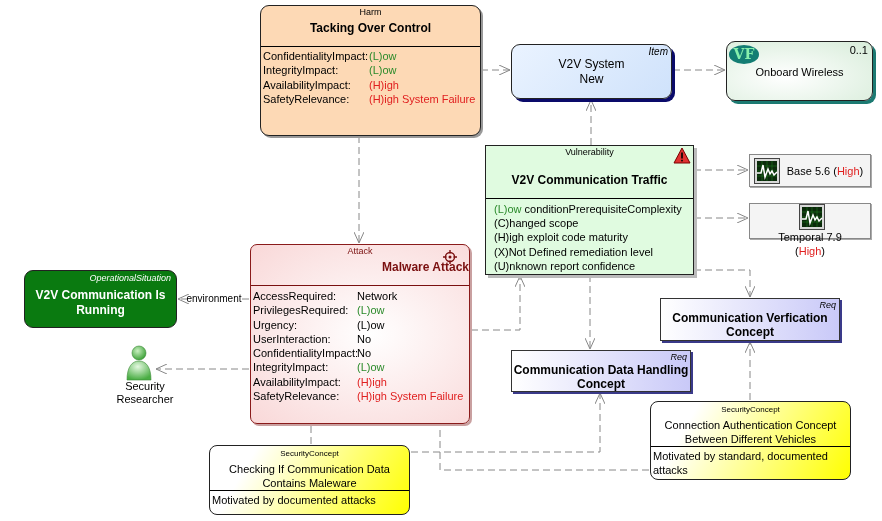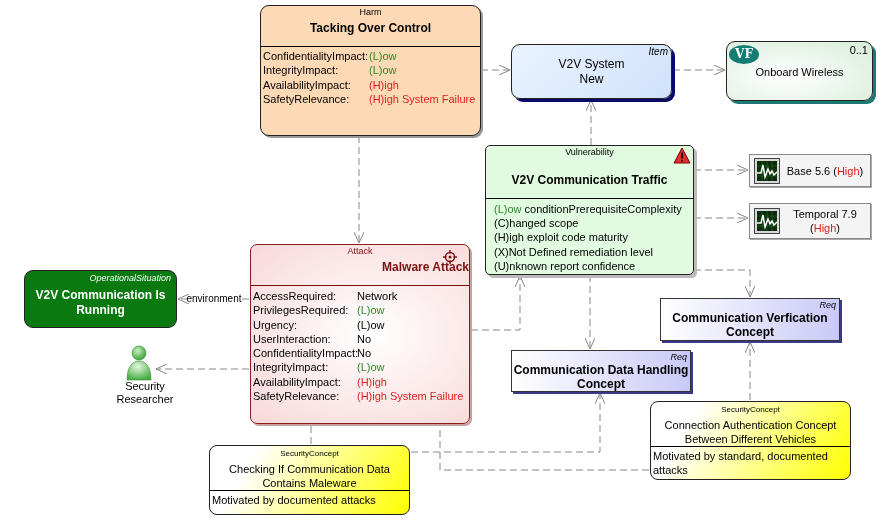--- a/index.html
+++ b/index.html
@@ -24,37 +24,37 @@
   
   #item { left:511px; top:44px; width:161px; height:55px; border:1px solid #222; border-radius:9px;
           background:linear-gradient(135deg,#eaf3ff,#cfe2fb); box-shadow:3px 3px 0 #0a0a6a; }
   #item .tag { position:absolute; right:3px; top:1px; font-style:italic; font-size:10px; }
   #item .body { text-align:center; margin-top:12px; font-size:12px; line-height:15px; }
 
   
   #wireless { left:726px; top:41px; width:147px; height:60px; border:1px solid #222; border-radius:9px;
               background:radial-gradient(ellipse at 40% 60%,#ffffff,#d7ecd9); box-shadow:3px 3px 0 #1c7a72; }
   #wireless .badge { position:absolute; left:2px; top:3px; width:30px; height:19px; border-radius:50%;
-                     background:#137d73; color:#ffffff; font-family:"DejaVu Serif", serif; font-weight:bold;
-                     font-size:12px; text-align:center; line-height:19px; }
+                     background:#137d73; color:#86efac; font-family:"DejaVu Serif", serif; font-weight:bold;
+                     font-size:14px; text-align:center; line-height:19px; }
   #wireless .mult { position:absolute; right:4px; top:2px; font-size:11px; }
   #wireless .label { position:absolute; left:0; right:0; top:24px; text-align:center; font-size:11px; }
 
   
-  #vuln { left:485px; top:145px; width:209px; height:130px; border:1px solid #222; border-radius:5px;
+  #vuln { left:485px; top:145px; width:209px; height:130px; border:1px solid #222; border-radius:0;
           background:#e0fbe0; box-shadow:3px 3px 0 #bbb; }
   #vuln .warn { position:absolute; right:2px; top:1px; width:18px; height:17px; }
   #vuln .attrs { line-height:14.2px; }
 
   
   .score { border:1px solid #888; background:#f4f4f4; box-shadow:1px 1px 0 #aaa; display:flex; align-items:center; }
   .score .ico { width:26px; height:26px; margin-left:4px; flex:0 0 auto; }
   .score .txt { flex:1; text-align:center; font-size:11px; line-height:14px; }
   #score-base { left:749px; top:154px; width:122px; height:33px; }
-  #score-temporal { left:749px; top:203px; width:122px; height:36px; }
+  #score-temporal { left:749px; top:203px; width:122px; height:36px;flex-direction:column; }
 
   
   #attack { left:250px; top:244px; width:220px; height:180px; border:1px solid #8a1b1b; border-radius:7px;
             background:radial-gradient(ellipse at 55% 50%,#ffffff,#f9d8d8); box-shadow:2px 2px 0 #c9a0a0; }
   #attack .stereo { color:#7a1010; }
   #attack .title { color:#7a1010;text-align:right; }
   #attack .sep { border-top-color:#7a1010; }
   #attack .k { width:104px; }
   #attack .target { position:absolute; right:12px; top:5px; width:14px; height:14px; }
   #attack .attrs { line-height:14.3px; padding-top:3px; }

